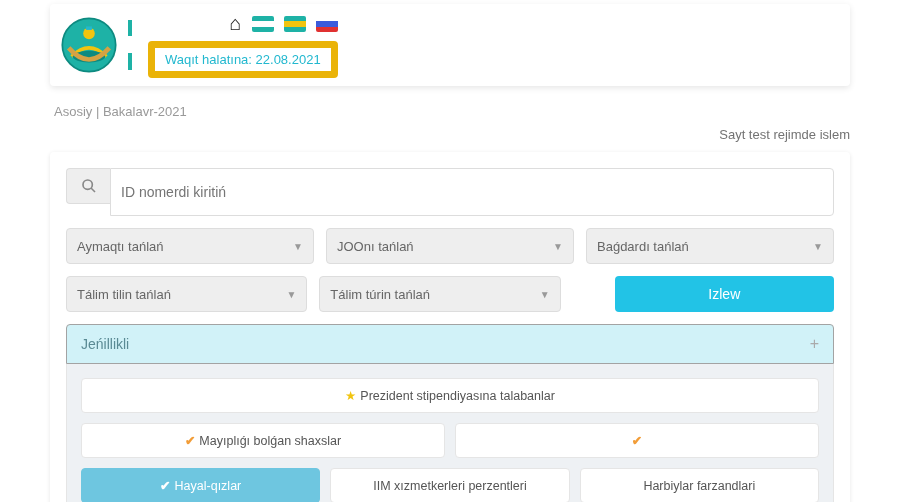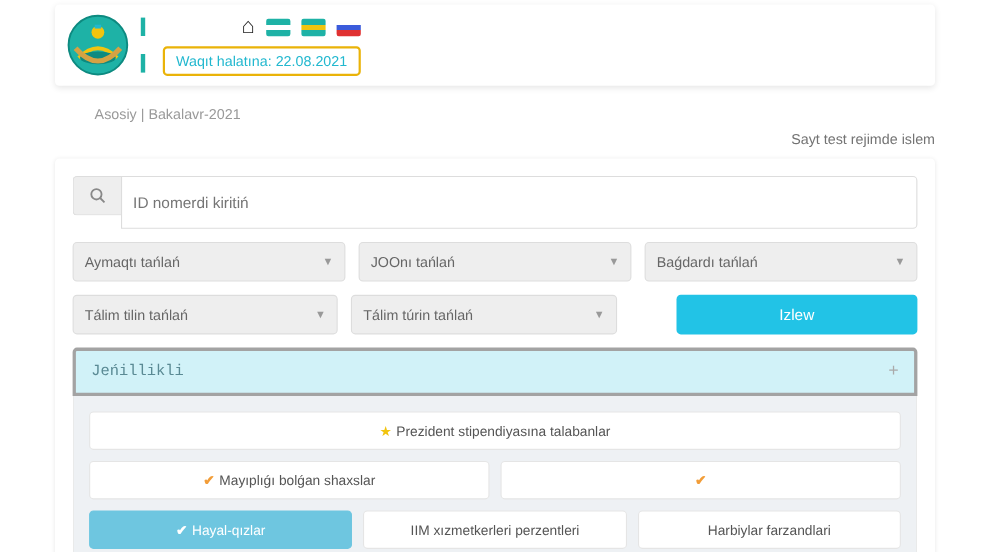--- a/index.html
+++ b/index.html
@@ -32,28 +32,28 @@
     .title-block { flex: 1; text-align: center; }
     .title-block .t { font-weight: 700; font-size: 14px; color: #222; line-height: 1.3; }
     .right-head { text-align: right; }
     .icons-row { display: flex; gap: 10px; justify-content: flex-end; align-items: center; margin-bottom: 6px; }
     .home-icon { font-size: 20px; color: #222; cursor: pointer; }
     .flag { width: 22px; height: 16px; border-radius: 2px; display: inline-block; cursor: pointer; }
     .flag.uz { background: linear-gradient(to bottom, #1eb2a6 0 33%, #fff 33% 66%, #1eb2a6 66% 100%);}
     .flag.kk { background: linear-gradient(to bottom, #1eb2a6 0 33%, #f1c40f 33% 66%, #1eb2a6 66% 100%);}
     .flag.ru { background: linear-gradient(to bottom, #fff 0 33%, #3b5bdb 33% 66%, #e03131 66% 100%);}
     .time-badge {
-      border: 2px solid #eab308;
+      border: 7px solid #eab308;
       color: #22b8cf;
       border-radius: 4px;
       padding: 4px 10px;
       font-size: 13px;
       display: inline-block;
     }
-    .breadcrumb { padding: 18px 4px 8px; color: #999; font-size: 13px; margin-left: 32px; }
+    .breadcrumb { padding: 18px 4px 8px; color: #999; font-size: 13px; }
     .marquee { color: #737373; text-align: right; font-size: 13px; padding-right: 0; overflow: hidden; white-space: nowrap; }
     .panel {
       box-shadow: 0 1px 4px rgba(0,0,0,0.1);
       border-radius: 4px;
       padding: 16px;
       margin-top: 10px;
     }
     .search-row { display: flex; gap: 0; margin-bottom: 12px; }
     .search-btn {
       width: 44px; height: 36px;
@@ -78,25 +78,25 @@
     }
     .select .caret { color: #999; font-size: 10px; }
     .btn-primary {
       flex: 1; height: 36px;
       background: #22c3e6; color: #fff;
       border: none; border-radius: 4px;
       font-size: 14px; cursor: pointer; margin-left: 42px;
     }
     .accordion {
       background: #d1f2f8;
-      border: 3px solid #a3a3a3;
+      border: 1px solid #a3a3a3;
       border-radius: 4px 4px 0 0;
       padding: 10px 14px;
       display: flex; justify-content: space-between; align-items: center;
-      color: #5a8a94; cursor: pointer; font-family: Liberation Mono, monospace;
+      color: #5a8a94; cursor: pointer;
     }
     .acc-body {
       border: 1px solid #e5e5e5; border-top: none;
       background: #eef1f4; padding: 14px;
       border-radius: 0 0 4px 4px;
     }
     .chip-row { display: flex; gap: 10px; margin-bottom: 10px; }
     .chip {
       flex: 1; background: #fff; border: 1px solid #e5e5e5;
       border-radius: 4px; padding: 9px 6px;

